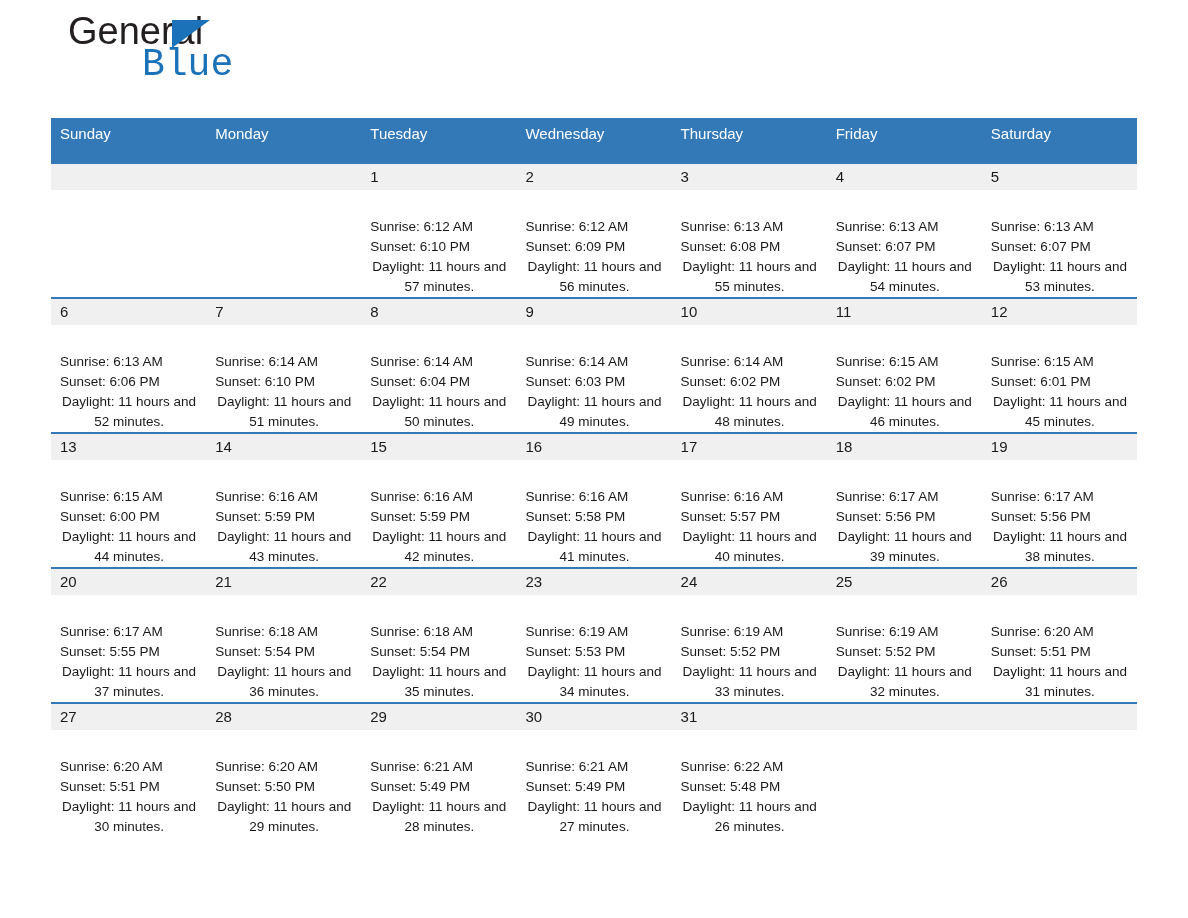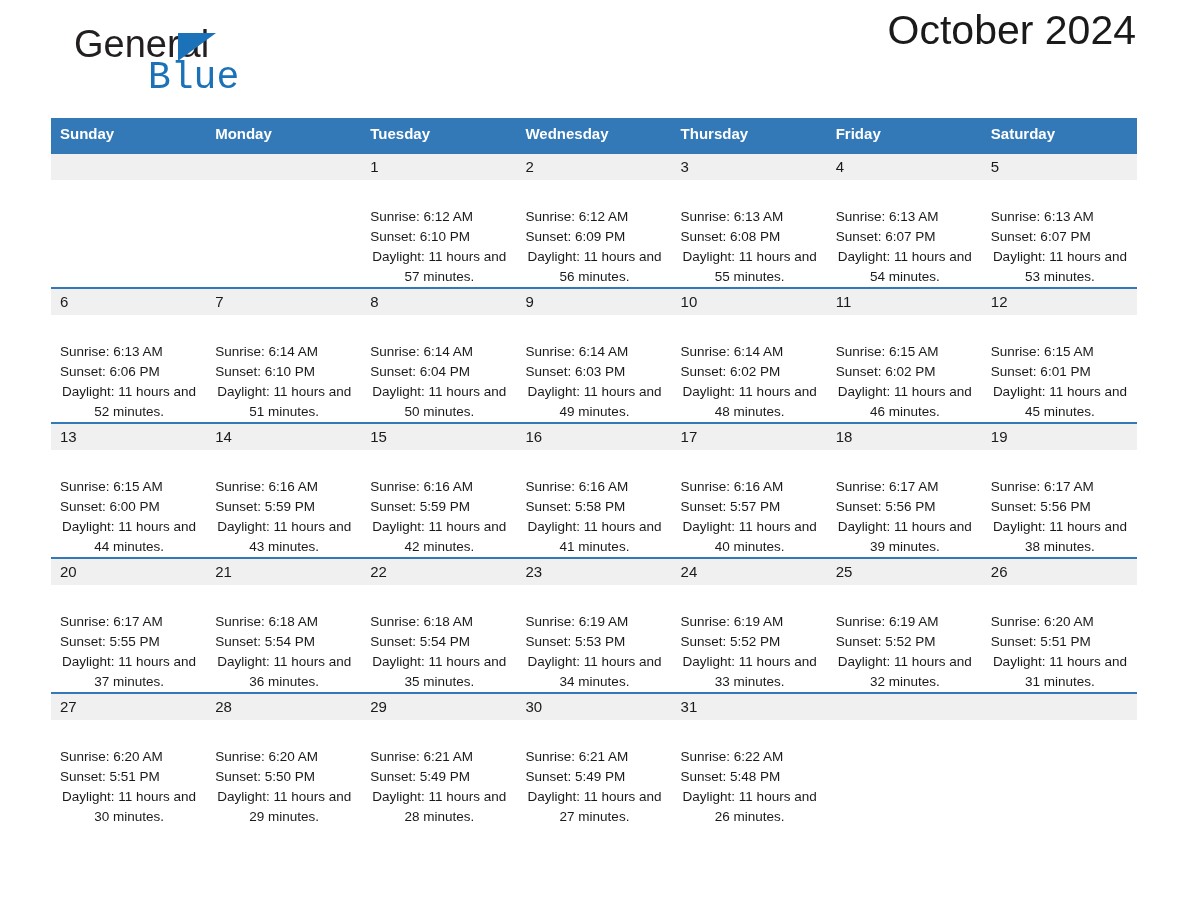--- a/index.html
+++ b/index.html
@@ -22,25 +22,24 @@
     padding: 0 51px;
   }
 
   
   .topbar {
     position: relative;
     height: 105px;
   }
   .logo {
     position: absolute;
-    left: 23px;
+    left: 17px;
     top: 12px;
     width: 260px;
     height: 82px;
-    margin-top: 13px;
   }
   .logo-general {
     position: absolute;
     left: 0;
     top: 0;
     font-size: 38px;
     line-height: 38px;
     letter-spacing: 0px;
     color: #231f20;
     font-family: "Liberation Sans", sans-serif;
@@ -93,23 +92,23 @@
   }
   table.cal {
     width: 100%;
     border-collapse: collapse;
     table-layout: fixed;
   }
   thead th {
     background: #3379b8;
     color: #ffffff;
     font-size: 15px;
-    font-weight: bold;
+    font-weight: normal;
     text-align: left;
-    padding: 7px 0 10px 9px;
+    padding: 7px 0 20px 9px;
     height: 17px;
     vertical-align: middle;
   }
 
   tbody tr.week {
     height: 135px;
   }
   tbody td.daycell {
     vertical-align: top;
     padding: 0;
@@ -153,21 +152,20 @@
 
   <div class="topbar">
 
     <div class="logo">
       <span class="logo-general">General</span>
       <span class="logo-tri"></span>
       <span class="logo-blue">Blue</span>
     </div>
 
     <div class="title-block">
-      <div class="cal-title">October 2024</div>
     </div>
 
   </div>
 
   <div class="calendar">
     <table class="cal">
       <thead>
         <tr>
           <th>Sunday</th>
           <th>Monday</th>

